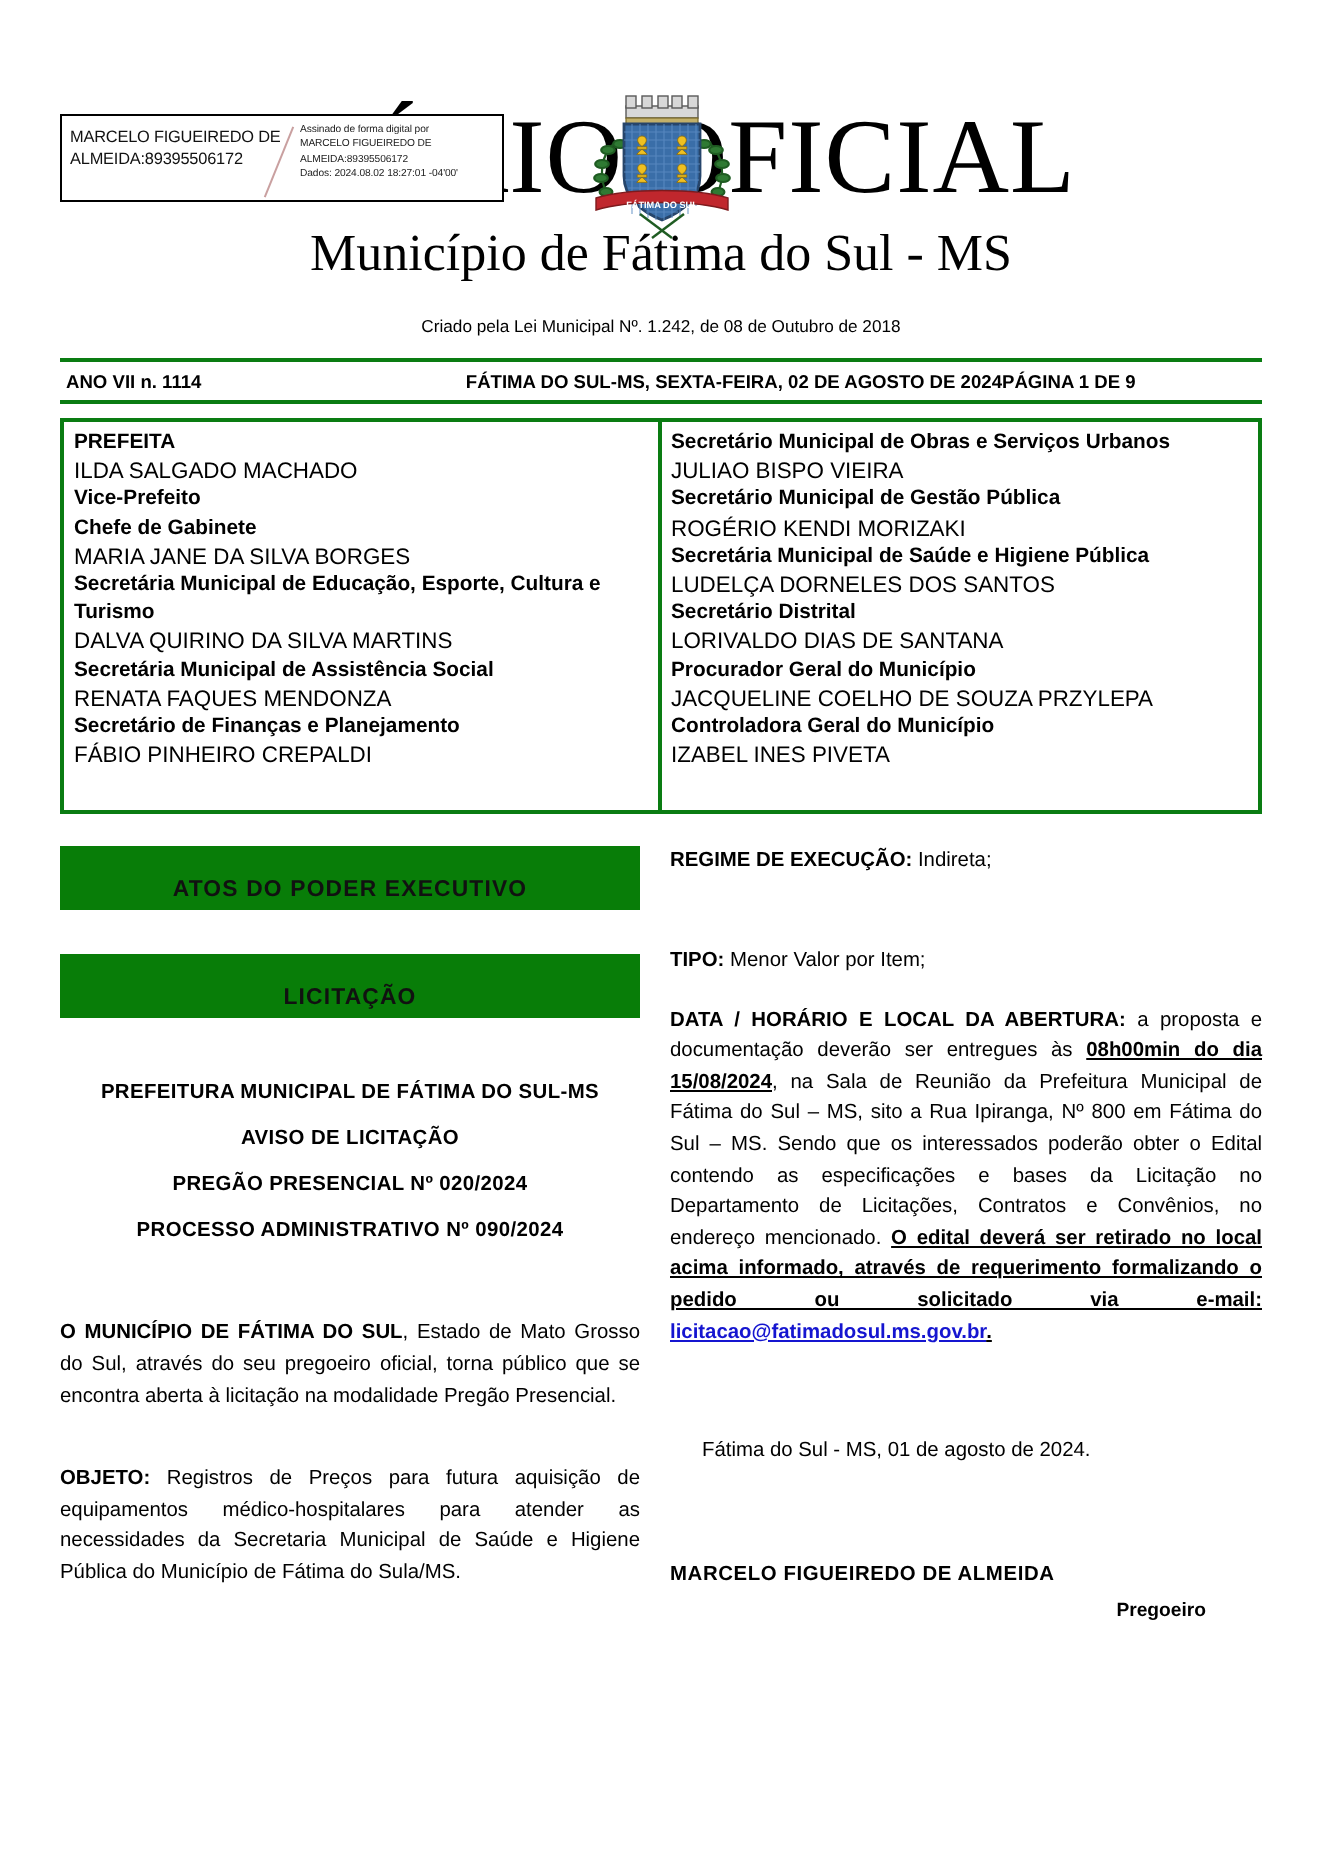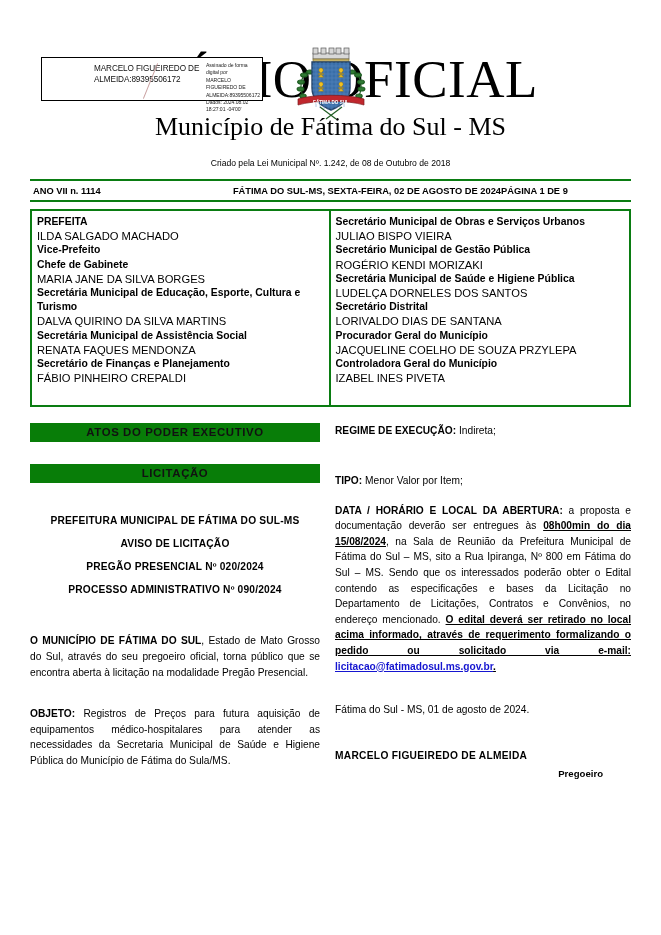--- a/index.html
+++ b/index.html
@@ -19,30 +19,29 @@
     width: 661px;
     height: 935px;
     position: relative;
     box-sizing: border-box;
     padding: 0 30px;
   }
 
   
   .sig-stamp {
     position: absolute;
-    left: 41px;
+    left: 30px;
     top: 57px;
     width: 222px;
     height: 44px;
     border: 1px solid #000;
     box-sizing: border-box;
     display: flex;
     align-items: stretch;
     background: #fff;
-    padding-left: 48px;
   }
   .sig-left {
     width: 116px;
     padding: 5px 2px 0 4px;
     box-sizing: border-box;
     font-size: 8.2px;
     line-height: 11px;
     letter-spacing: -0.1px;
     color: #111;
   }
@@ -154,21 +153,21 @@
     box-sizing: border-box;
   }
 
   .banner {
     background: #087d08;
     color: #111;
     text-align: center;
     font-size: 11.4px;
     font-weight: bold;
     letter-spacing: 0.6px;
-    padding: 3px 0 4px 0;
+    padding: 16px 0 4px 0;
     margin-bottom: 22px;
   }
   .banner.second { margin-top: 0; margin-bottom: 26px; }
 
   .center-head {
     text-align: center;
     font-size: 10.2px;
     font-weight: bold;
     line-height: 23px;
     letter-spacing: 0.2px;
@@ -206,21 +205,21 @@
   .sign-role {
     text-align: right;
     font-size: 9.6px;
     font-weight: bold;
     margin: 7px 0 0 0;
     padding-right: 28px;
   }
   .right-date {
     font-size: 10.2px;
     line-height: 15.6px;
-    margin: 0;
+    margin: 16px;
   }
 </style>
 </head>
 <body>
 
 <div class="page">
 
   <div class="sig-stamp">
     <div class="sig-left">
       <div>MARCELO FIGUEIREDO DE</div>

